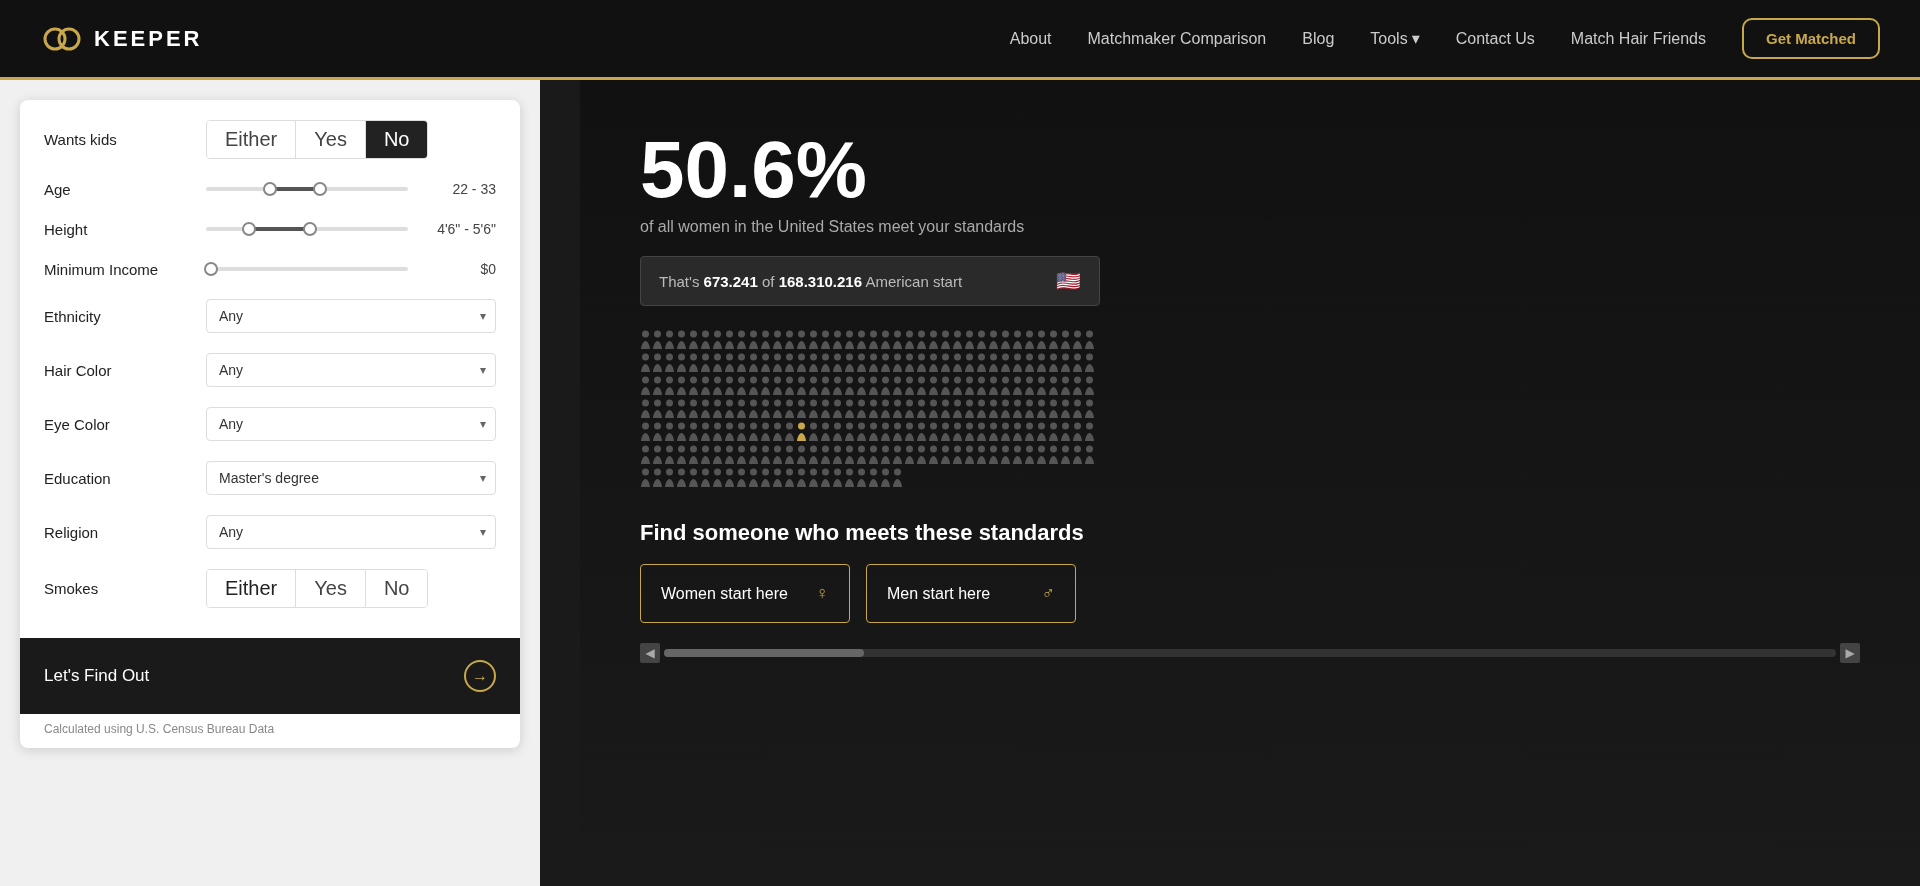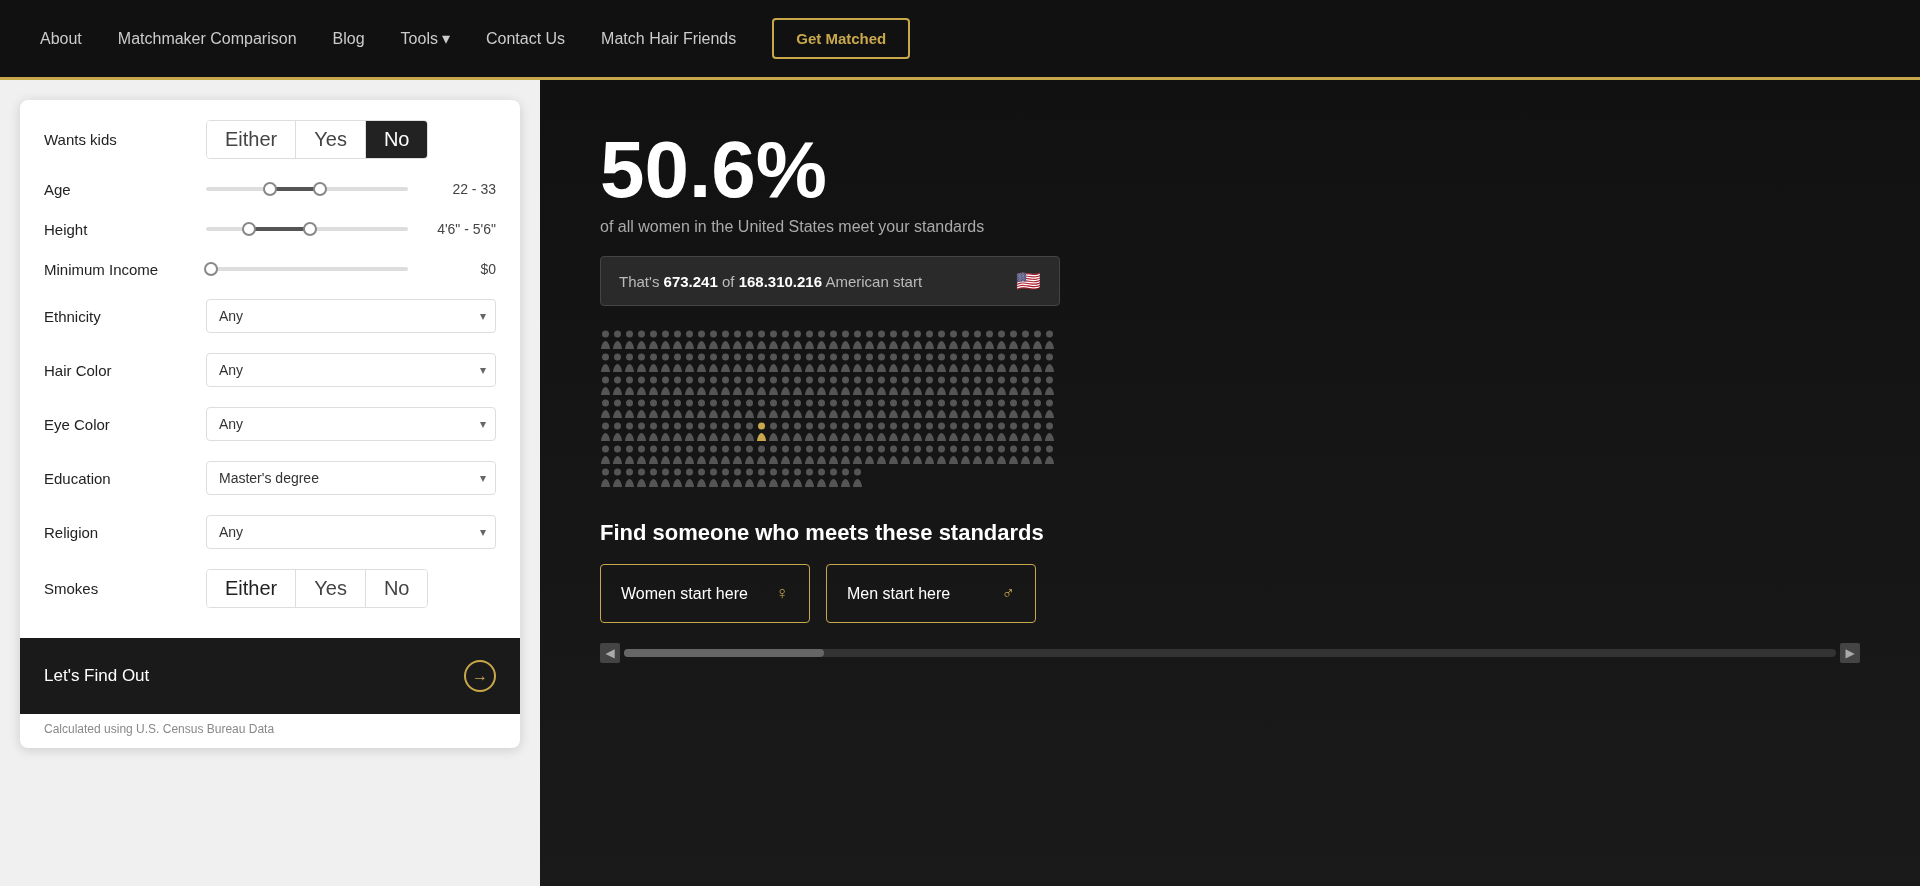--- a/index.html
+++ b/index.html
@@ -58,27 +58,28 @@
       gap: 4px;
     }
     .get-matched-btn {
       border: 2px solid #c9a84c;
       color: #c9a84c;
       background: transparent;
       padding: 10px 22px;
       font-size: 15px;
       font-weight: 600;
       cursor: pointer;
-      border-radius: 4px;
+      border-radius: 10px;
     }
 
     
     .main-layout {
       display: flex;
       min-height: calc(886px - 80px);
+      gap: 40px;
     }
 
     
     .left-panel {
       width: 540px;
       flex-shrink: 0;
       padding: 20px;
       background: #f0f0f0;
     }
     .filter-card {
@@ -340,20 +341,27 @@
       align-items: center;
       justify-content: center;
       font-size: 12px;
       border-radius: 2px;
     }
   </style>
 </head>
 <body>
 
 <nav>
+  <a class="logo" href="#">
+    <svg class="logo-icon" viewBox="0 0 44 44" fill="none" xmlns="http://www.w3.org/2000/svg">
+      <circle cx="15" cy="22" r="10" stroke="#c9a84c" stroke-width="3" fill="none"></circle>
+      <circle cx="29" cy="22" r="10" stroke="#c9a84c" stroke-width="3" fill="none"></circle>
+    </svg>
+    <span class="logo-text">KEEPER</span>
+  </a>
   <div class="nav-links">
     <a class="nav-link" href="#">About</a>
     <a class="nav-link" href="#">Matchmaker Comparison</a>
     <a class="nav-link" href="#">Blog</a>
     <a class="nav-link nav-link-tools" href="#">
       <span>Tools</span>
       <span>▾</span>
     </a>
     <a class="nav-link" href="#">Contact Us</a>
     <a class="nav-link" href="#">Match Hair Friends</a>

